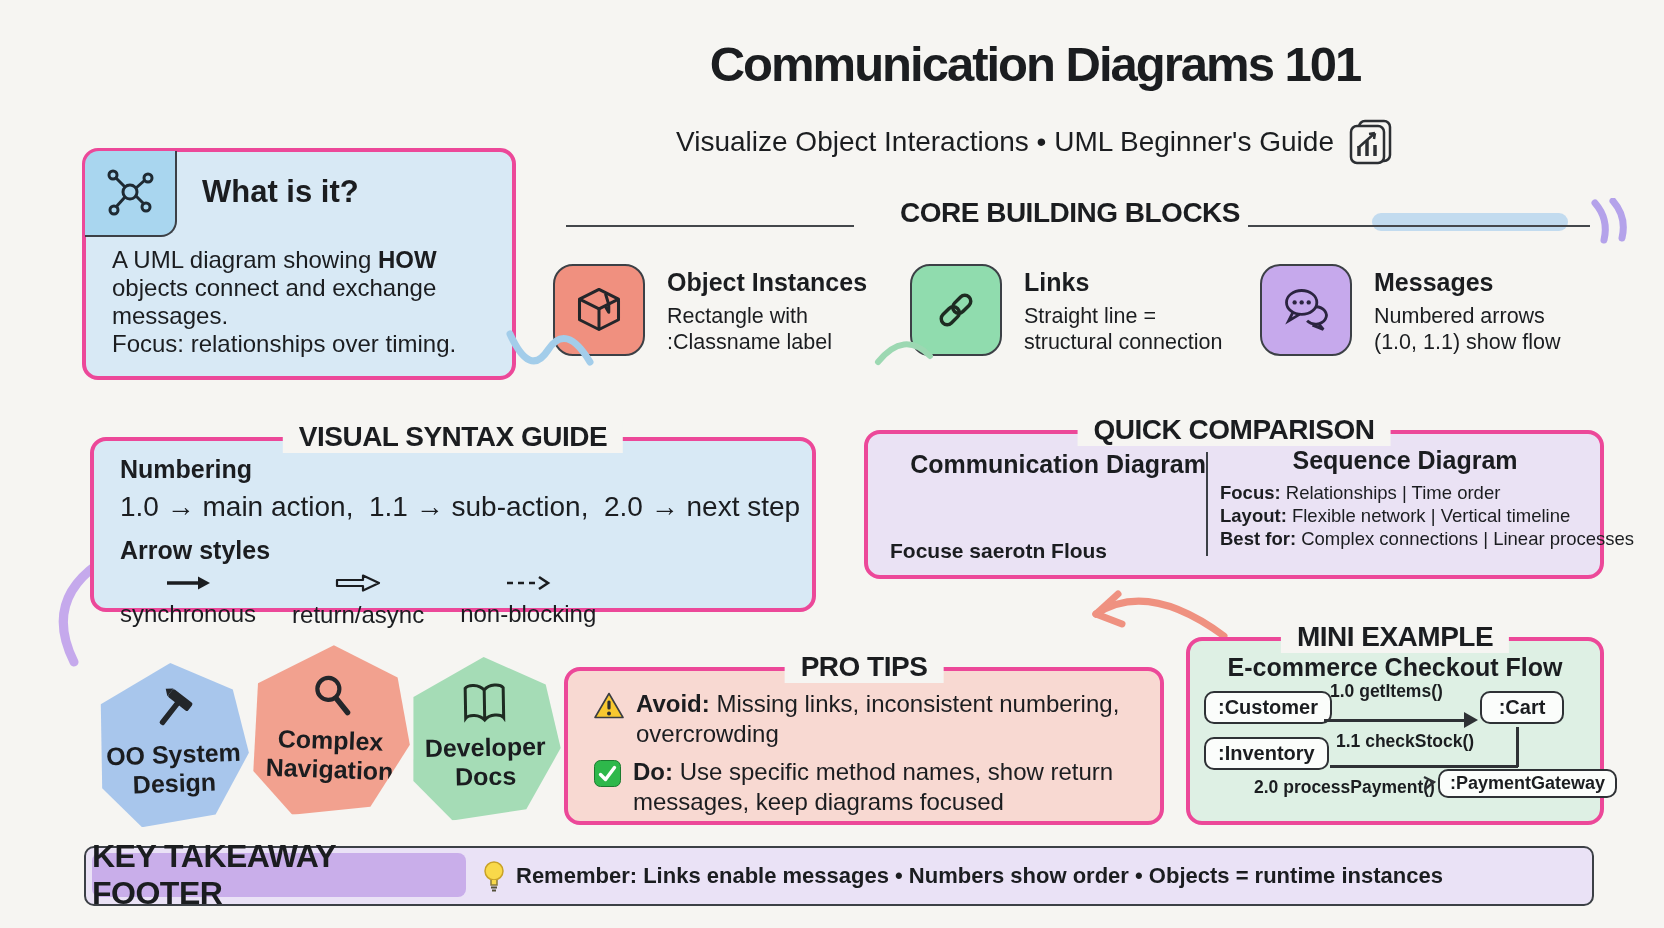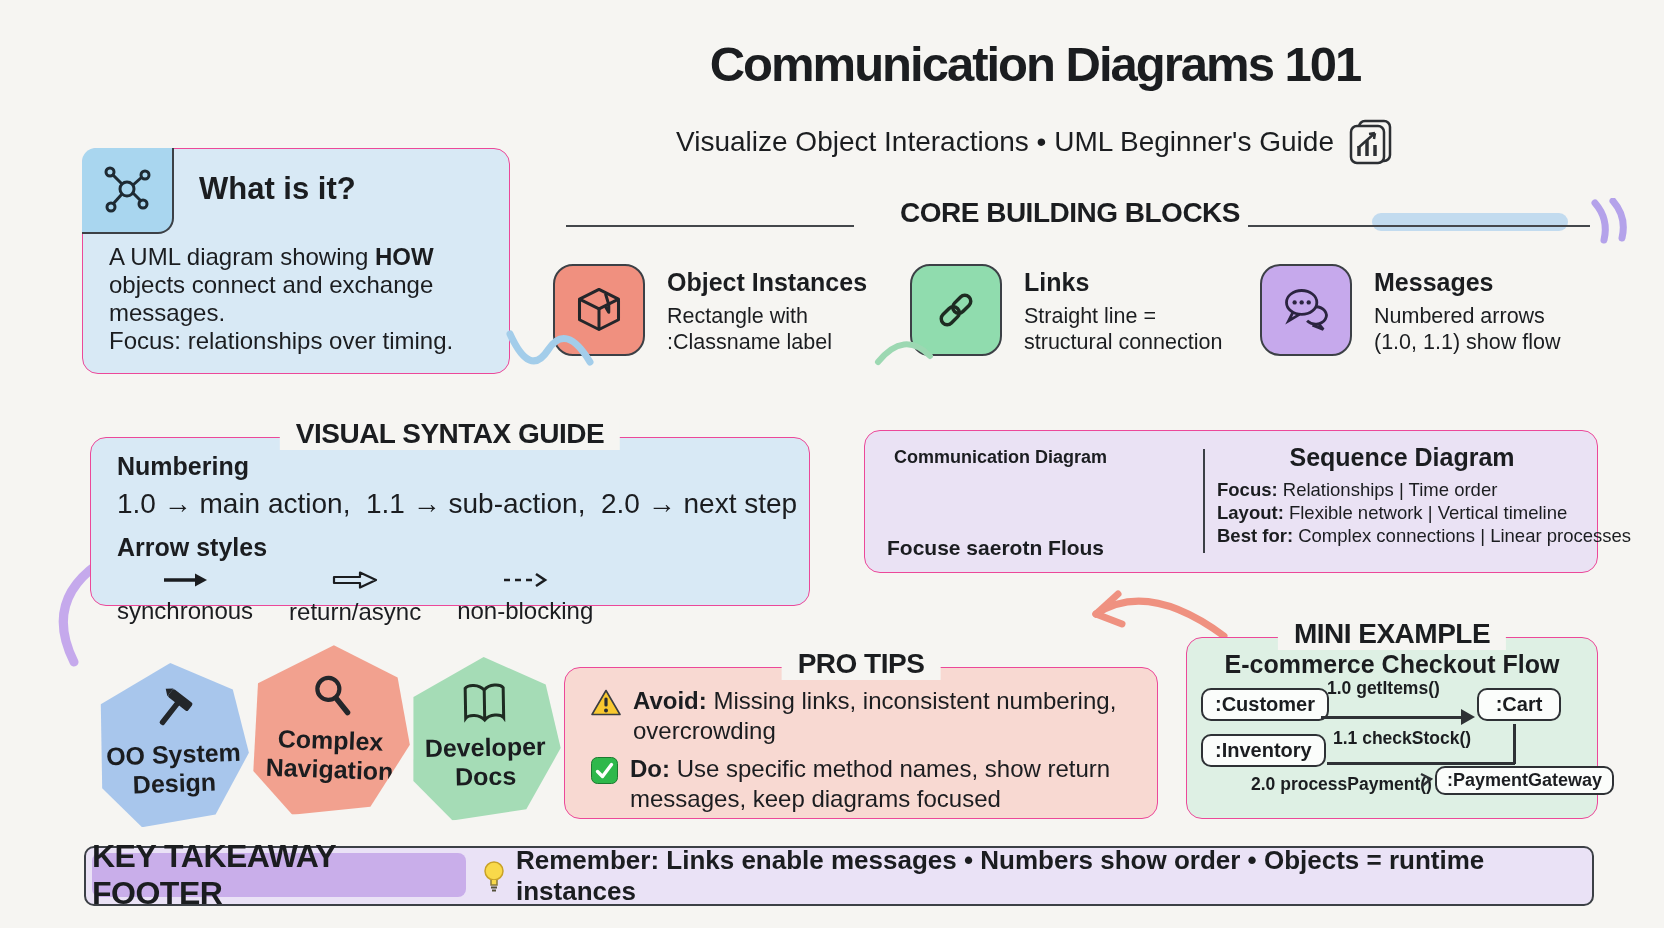--- a/index.html
+++ b/index.html
@@ -8,21 +8,21 @@
     background:#f6f5f2;overflow:hidden;
     font-family:"Liberation Sans", sans-serif;color:#1b1d20;
   }
   .abs{position:absolute;}
   
   #title{left:430px;top:36px;width:1210px;text-align:center;
     font-size:49px;font-weight:800;letter-spacing:-2px;}
   #subtitle{left:430px;top:118px;width:1210px;display:flex;align-items:center;
     justify-content:center;gap:14px;font-size:28px;font-weight:500;}
   
-  .card{position:absolute;border:1px solid #ec4899;border-radius:16px;}
+  .card{position:absolute;border:4px solid #ec4899;border-radius:16px;}
   .legend{position:absolute;top:-20px;left:50%;transform:translateX(-50%);
     background:#f6f5f2;padding:0 16px;font-size:28px;font-weight:800;
     letter-spacing:-0.5px;white-space:nowrap;}
   
   #what-card{left:82px;top:148px;width:426px;height:224px;background:#d8e9f5;}
   #what-tile{position:absolute;left:-1px;top:-1px;width:90px;height:84px;
     background:#a9d6ef;border-right:2px solid #3c4046;border-bottom:2px solid #3c4046;
     border-radius:14px 0 16px 0;display:flex;align-items:center;justify-content:center;}
   #what-title{position:absolute;left:116px;top:22px;font-size:31px;font-weight:800;}
   #what-body{position:absolute;left:26px;top:94px;font-size:24px;line-height:28px;}
@@ -40,22 +40,22 @@
   
   #vsg-card{left:90px;top:437px;width:718px;height:167px;background:#d8e9f5;}
   #vsg-body{position:absolute;left:26px;top:14px;}
   .vsg-h{font-size:25px;font-weight:700;}
   #vsg-numline{font-size:28px;margin:7px 0 13px 0;white-space:pre-wrap;}
   #vsg-arrows{display:flex;gap:36px;align-items:center;margin-top:9px;}
   .vsg-arrow-item{display:flex;gap:9px;align-items:center;font-size:24px;flex-direction:column;}
   
   #qc-card{left:864px;top:430px;width:732px;height:141px;background:#eae2f4;}
   #qc-left{position:absolute;left:0;top:0;width:338px;height:100%;}
-  #qc-left-title{position:absolute;left:0;top:16px;width:100%;text-align:left;
-    font-size:18px;font-weight:700;padding-left:29px;}
+  #qc-left-title{position:absolute;left:0;top:16px;width:100%;text-align:right;
+    font-size:25px;font-weight:700;}
   #qc-left-note{position:absolute;left:22px;bottom:12px;font-size:21px;font-weight:700;}
   #qc-divider{position:absolute;left:338px;top:18px;width:2px;height:104px;background:#3c4046;}
   #qc-right{position:absolute;left:352px;top:12px;width:370px;}
   #qc-right-title{text-align:center;font-size:25px;font-weight:700;margin-bottom:6px;}
   .qc-row{font-size:18.5px;line-height:23px;white-space:nowrap;}
   
   .hex{position:absolute;display:flex;flex-direction:column;align-items:center;
     justify-content:center;gap:6px;
     clip-path:polygon(50% 3%, 90% 20%, 99% 58%, 76% 94%, 28% 100%, 3% 76%, 4% 26%);}
   .hex-label{font-size:25px;font-weight:700;text-align:center;line-height:29px;width:140px;}
@@ -80,21 +80,21 @@
     border-left:14px solid #2e3135;border-top:8px solid transparent;
     border-bottom:8px solid transparent;}
   
   #footer-bar{left:84px;top:846px;width:1506px;height:56px;background:#eae2f6;
     border:2px solid #3c4046;border-radius:10px;position:absolute;}
   #footer-pill{position:absolute;left:6px;top:5px;width:374px;height:44px;
     background:#c9aeea;border-radius:8px;display:flex;align-items:center;
     justify-content:center;font-size:32px;font-weight:800;letter-spacing:-0.5px;}
   #footer-bulb{position:absolute;left:396px;top:12px;}
   #footer-text{position:absolute;left:430px;top:0;height:100%;display:flex;
-    align-items:center;font-size:26px;font-weight:600;}
+    align-items:center;font-size:22px;font-weight:600;}
   svg{display:block;}
 </style>
 </head>
 <body>
 
 <div id="canvas">
 
   <div class="abs" id="title">Communication Diagrams 101</div>
   <div class="abs" id="subtitle">
     <span>Visualize Object Interactions • UML Beginner's Guide</span>
@@ -262,20 +262,21 @@
               <polyline points="34,2 43,8 34,14" fill="none" stroke="#1b1d20" stroke-width="2.6"></polyline>
             </svg>
           </span>
           <span>non-blocking</span>
         </div>
       </div>
     </div>
   </div>
 
   <div class="card" id="qc-card">
+    <div class="legend">QUICK COMPARISON</div>
     <div id="qc-left">
       <div id="qc-left-title">Communication Diagram</div>
       <div id="qc-left-note">Focuse saerotn Flous</div>
     </div>
     <div id="qc-divider"></div>
     <div id="qc-right">
       <div id="qc-right-title">Sequence Diagram</div>
       <div class="qc-row"><b>Focus:</b><span> Relationships | Time order</span></div>
       <div class="qc-row"><b>Layout:</b><span> Flexible network | Vertical timeline</span></div>
       <div class="qc-row"><b>Best for:</b><span> Complex connections | Linear processes</span></div>

